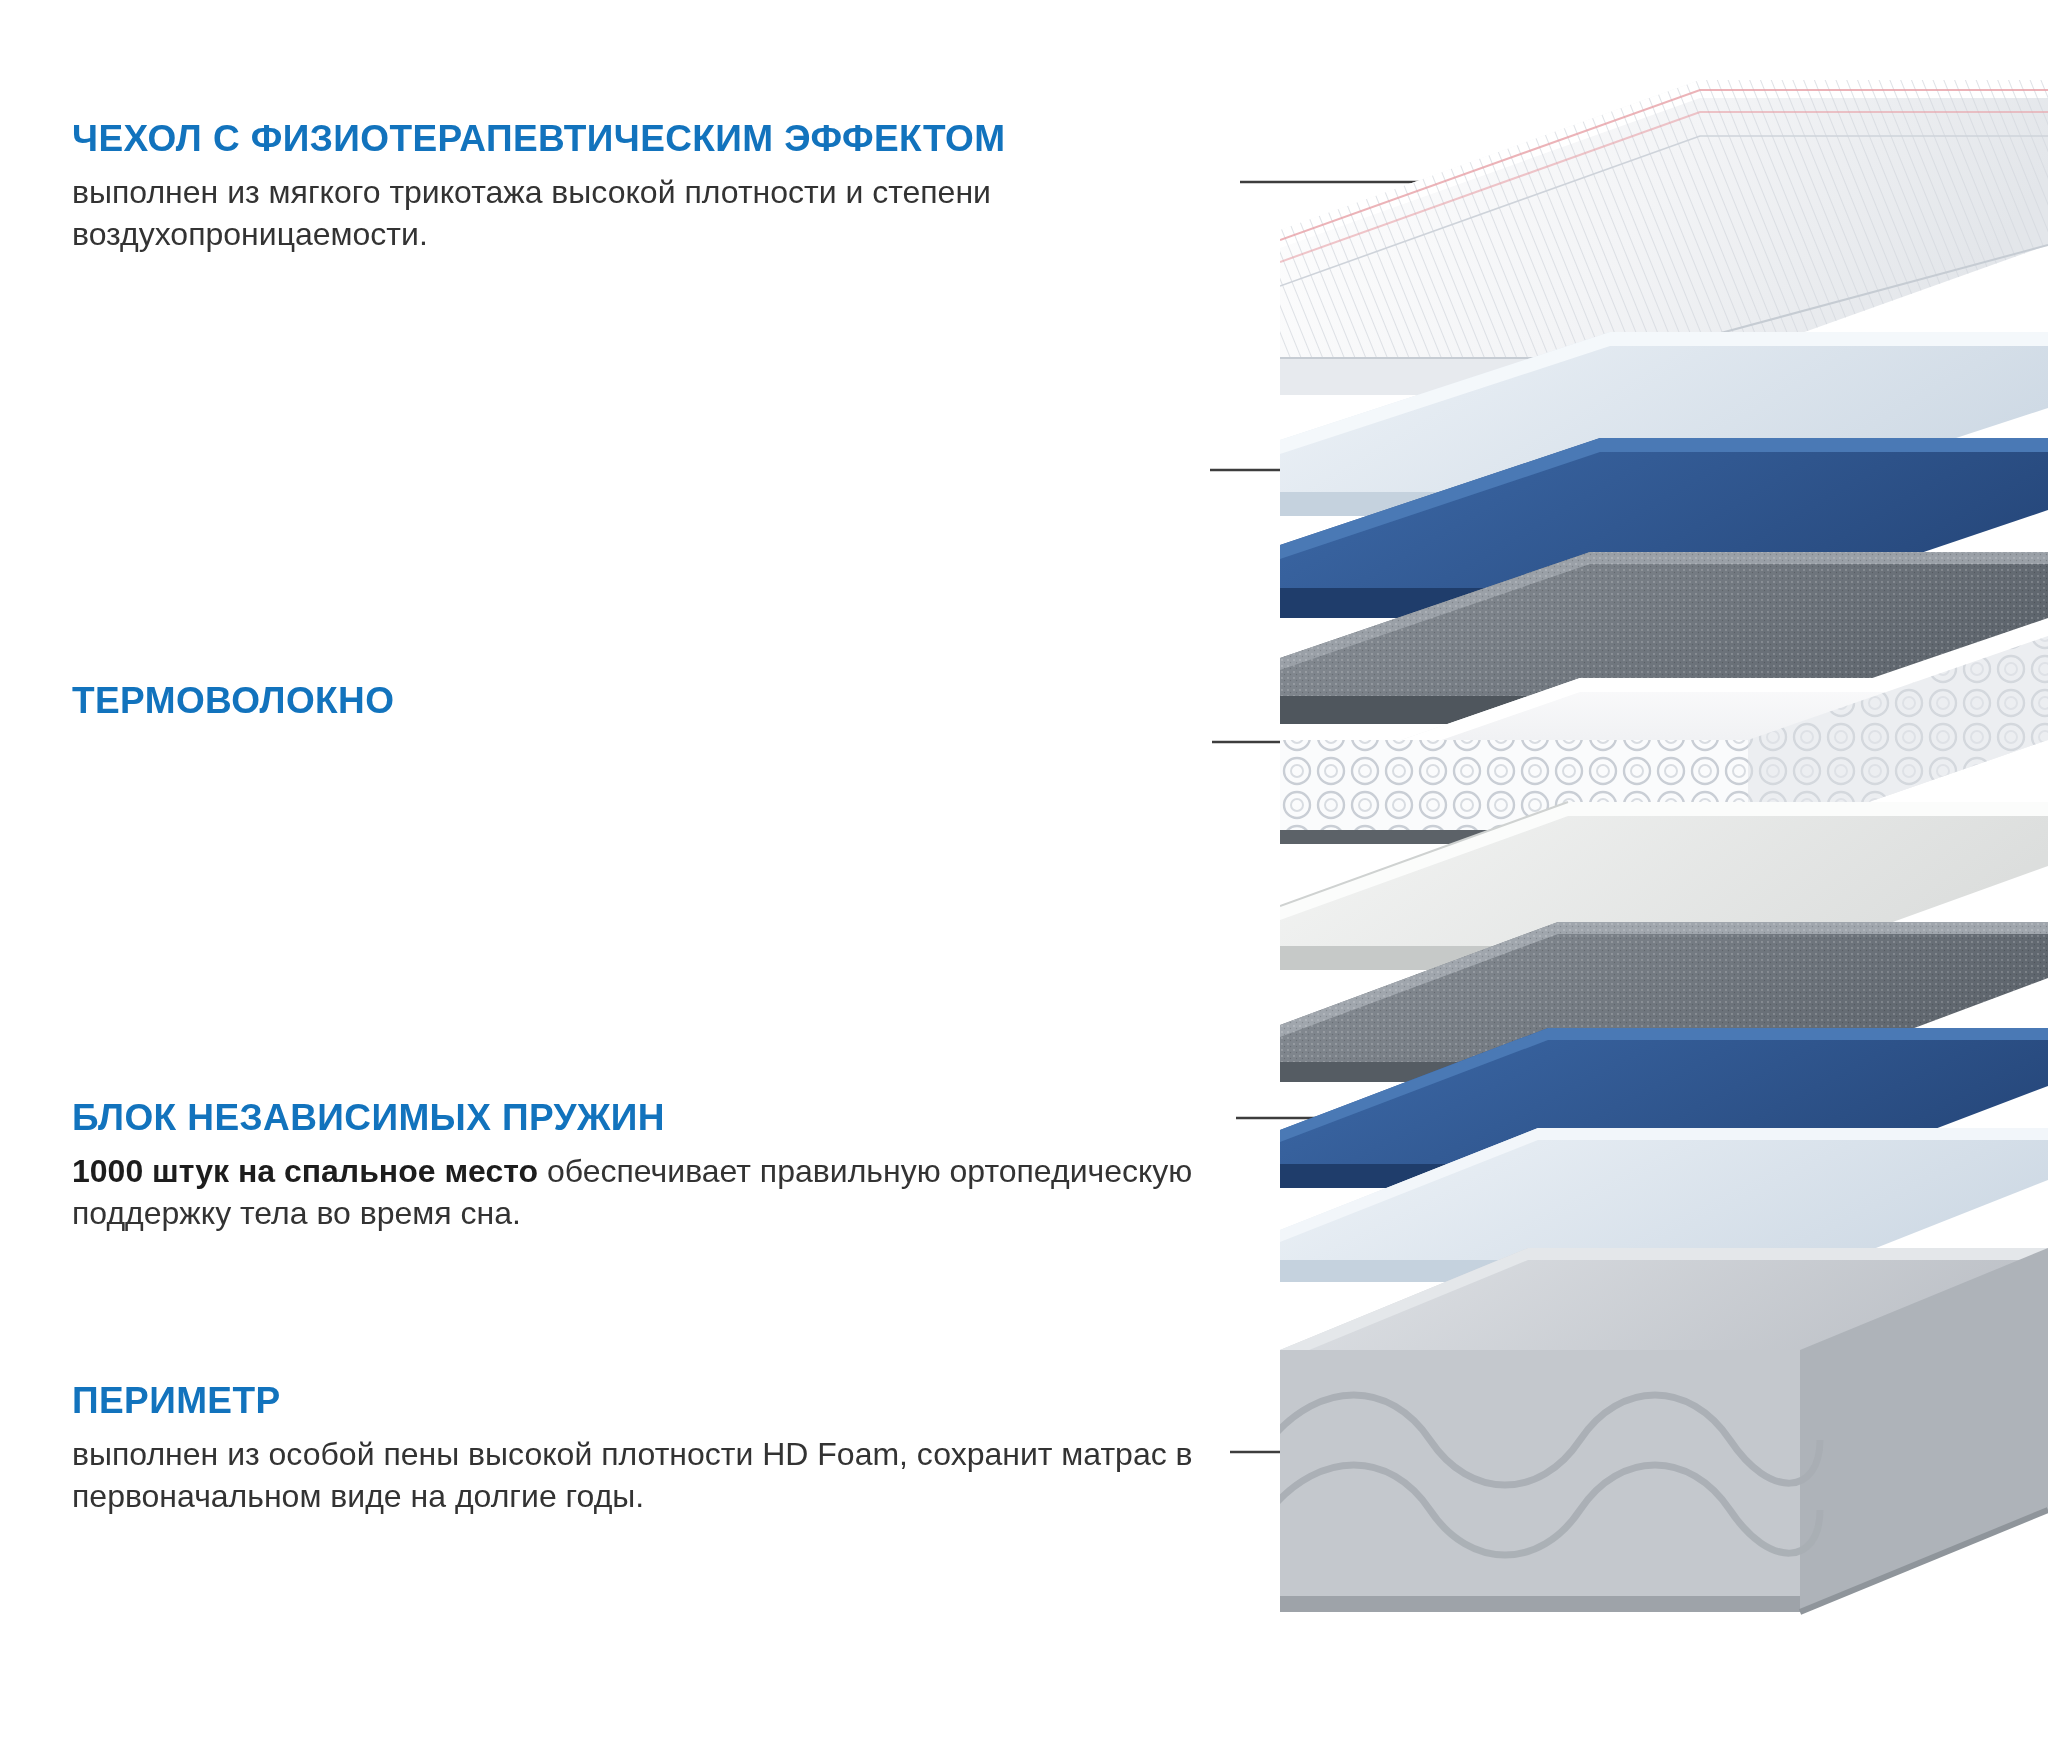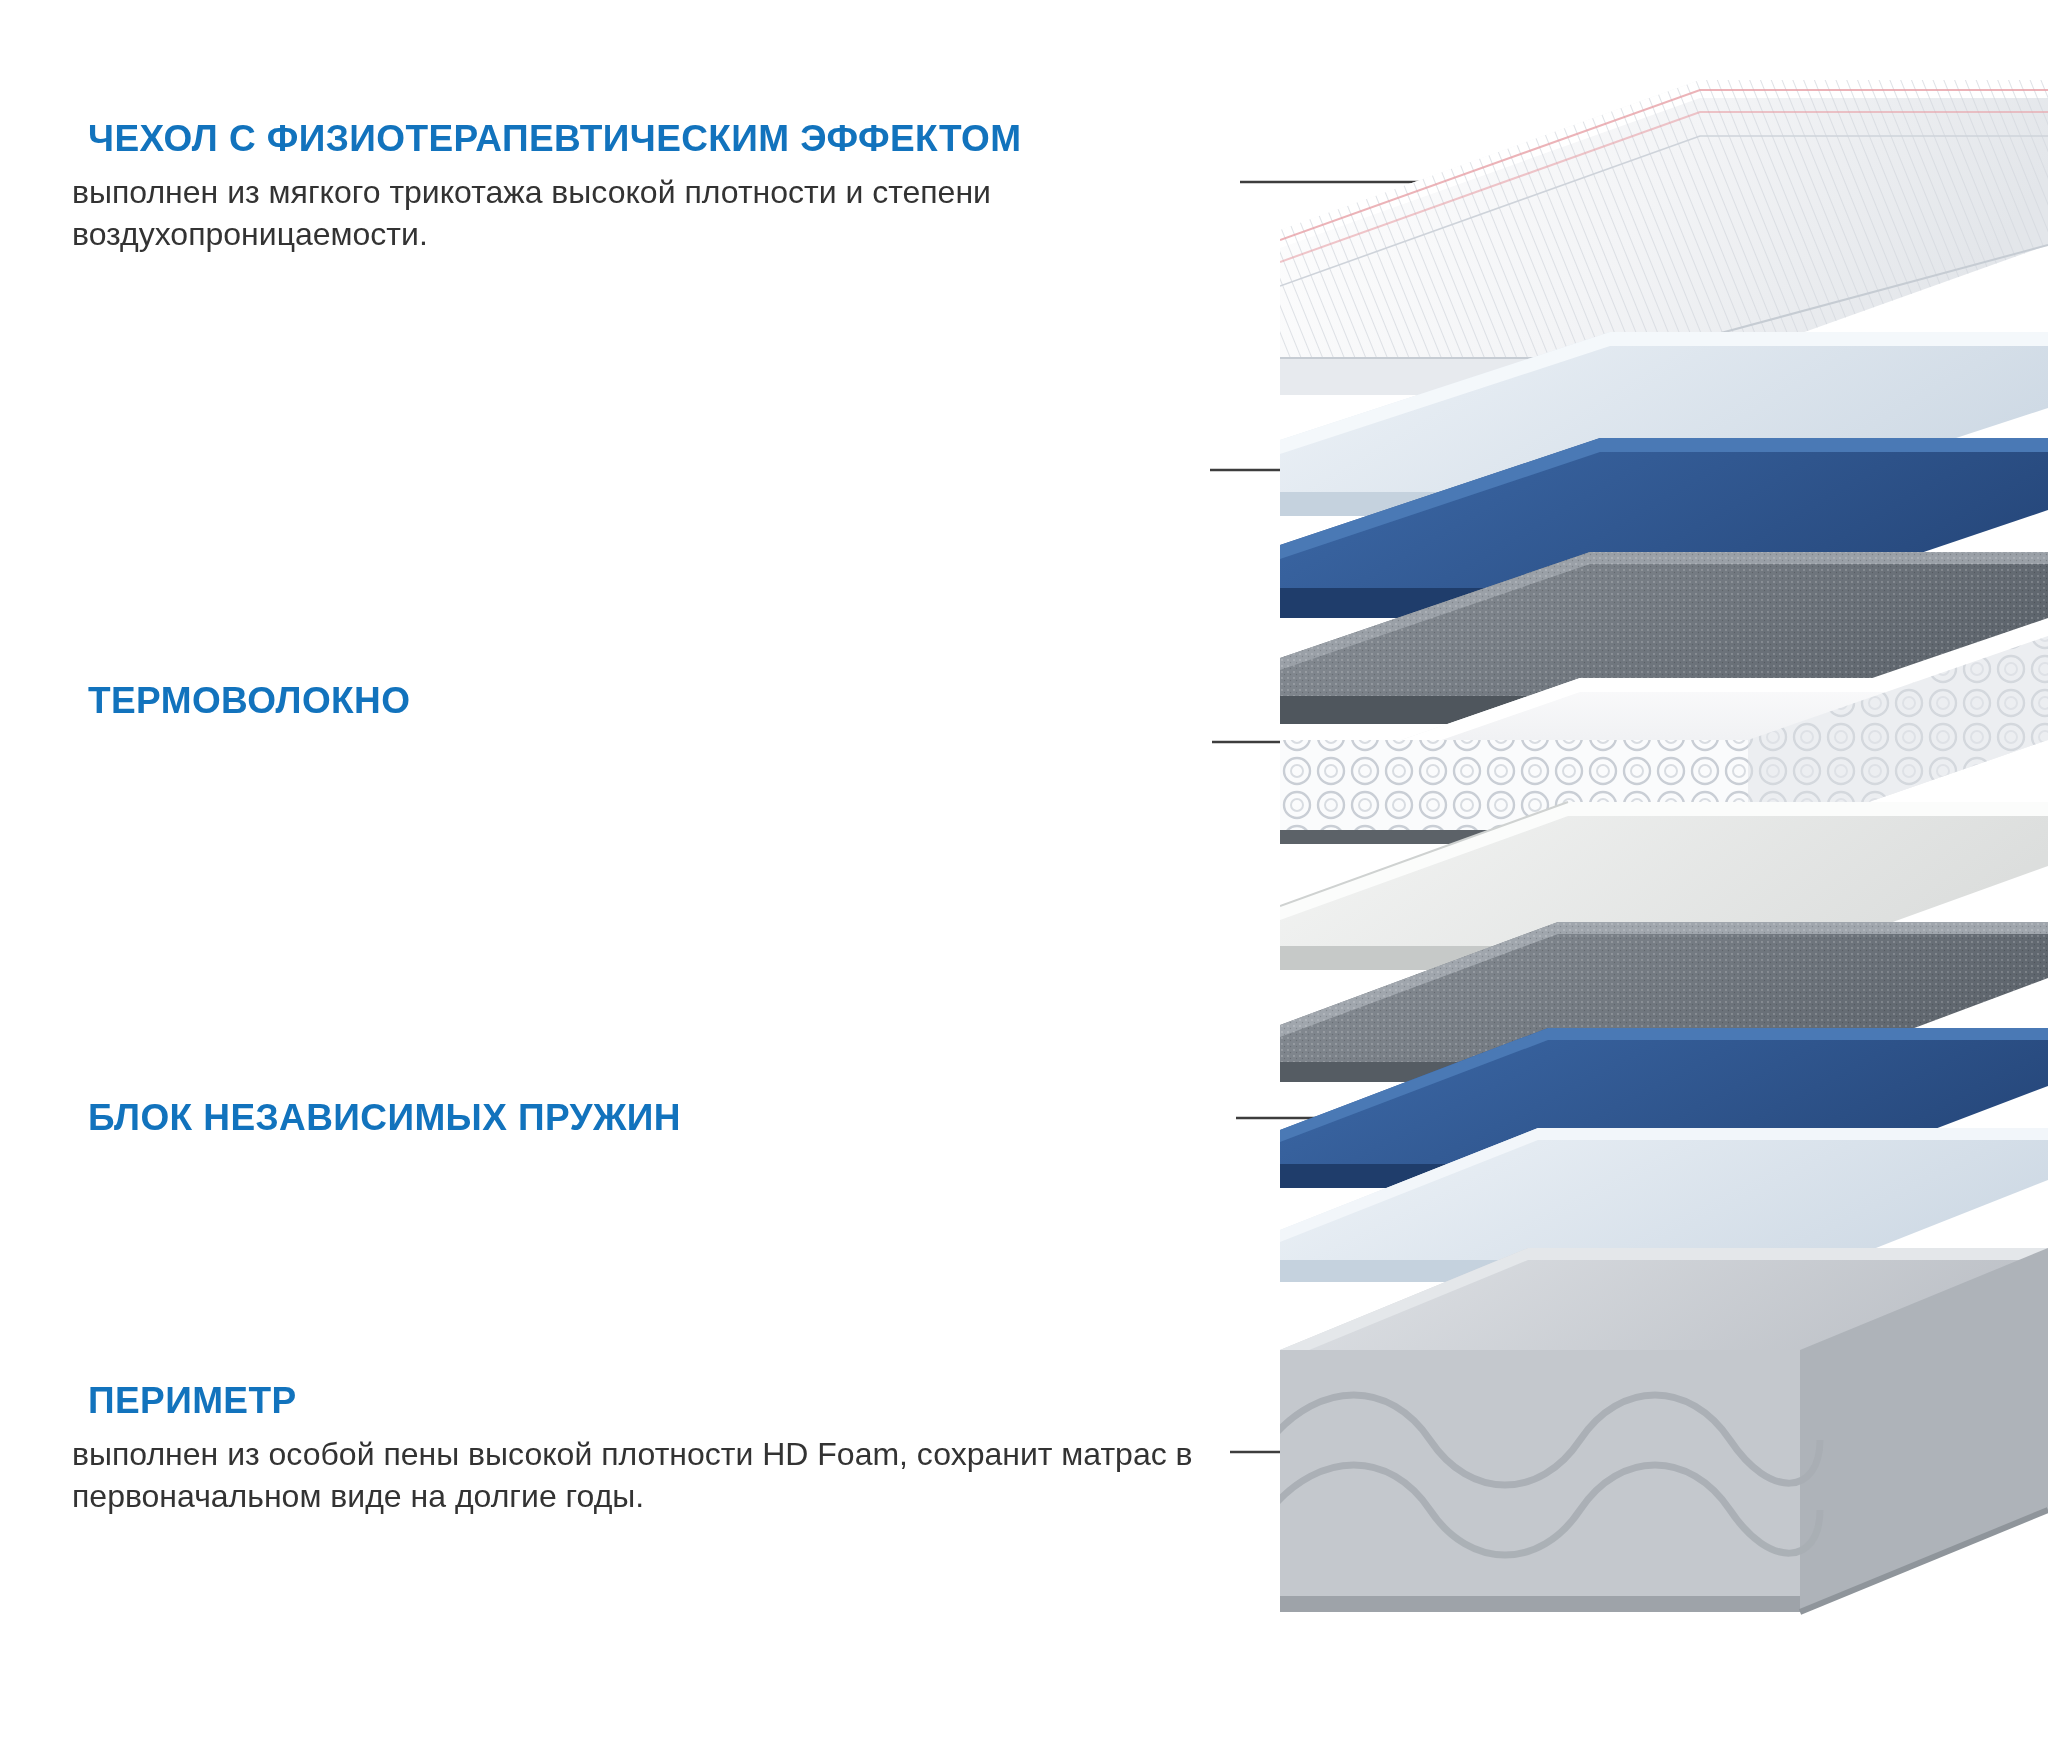--- a/index.html
+++ b/index.html
@@ -27,21 +27,21 @@
   .callout {
     position: absolute;
     width: 1180px;
     left: 72px;
   }
   .callout .title {
     color: #1273bd;
     font-weight: bold;
     font-size: 37px;
     letter-spacing: 0.4px;
-    margin: 0 0 10px 16px;
+    margin: 0 0 10px 0;
     line-height: 1.15;
     white-space: nowrap;
   }
   .callout .desc {
     color: #333333;
     font-size: 32px;
     line-height: 1.34;
     margin: 0;
     max-width: 1130px;
   }
@@ -233,20 +233,21 @@
 
   <div class="callout" id="callout-1">
   </div>
 
   <div class="callout" id="callout-2">
     <p class="title">ТЕРМОВОЛОКНО</p>
   </div>
 
   <div class="callout" id="callout-3">
     <p class="title">БЛОК НЕЗАВИСИМЫХ ПРУЖИН</p>
+    <p class="desc"><b>1000 штук на спальное место</b><span> обеспечивает правильную ортопедическую поддержку тела во время сна.</span></p>
   </div>
 
   <div class="callout" id="callout-4">
     <p class="title">ПЕРИМЕТР</p>
     <p class="desc">выполнен из особой пены высокой плотности HD Foam, сохранит матрас в первоначальном виде на долгие годы.</p>
   </div>
 
 </div>
 
 </body></html>

